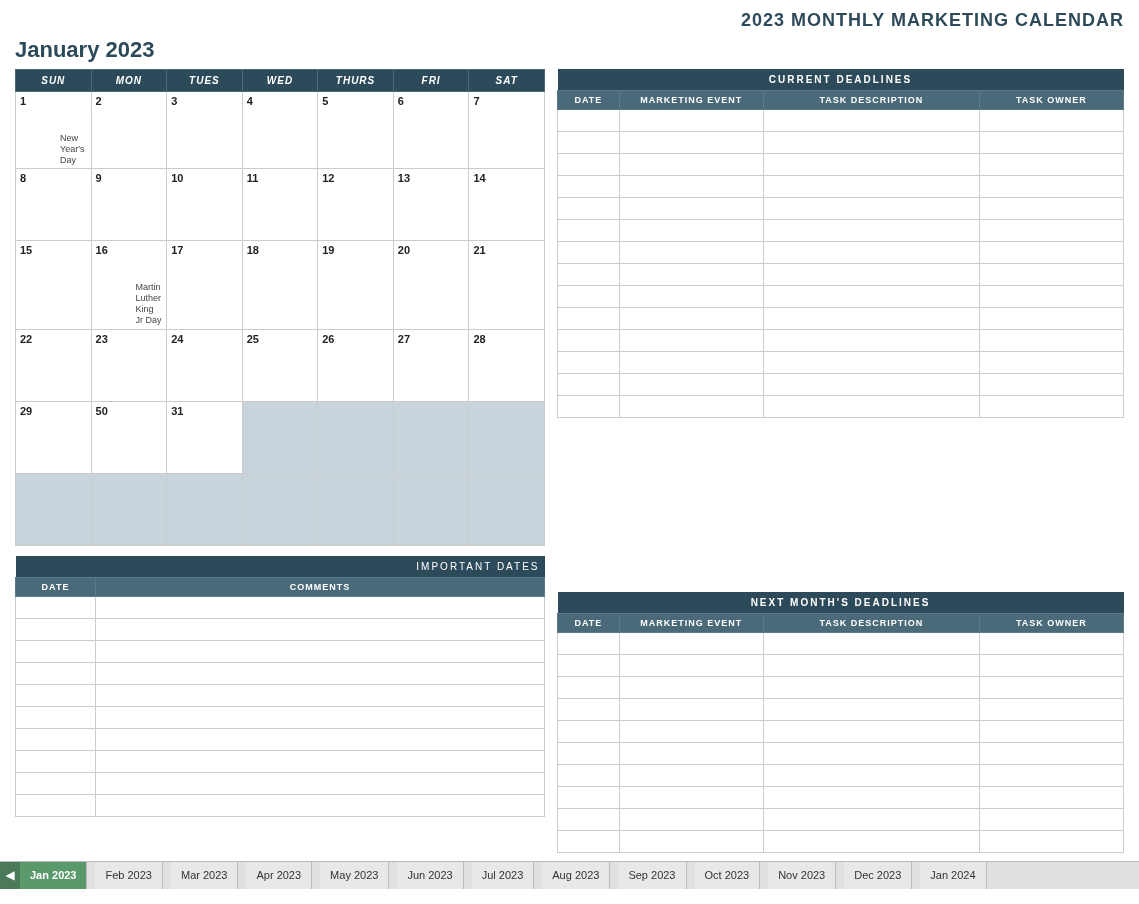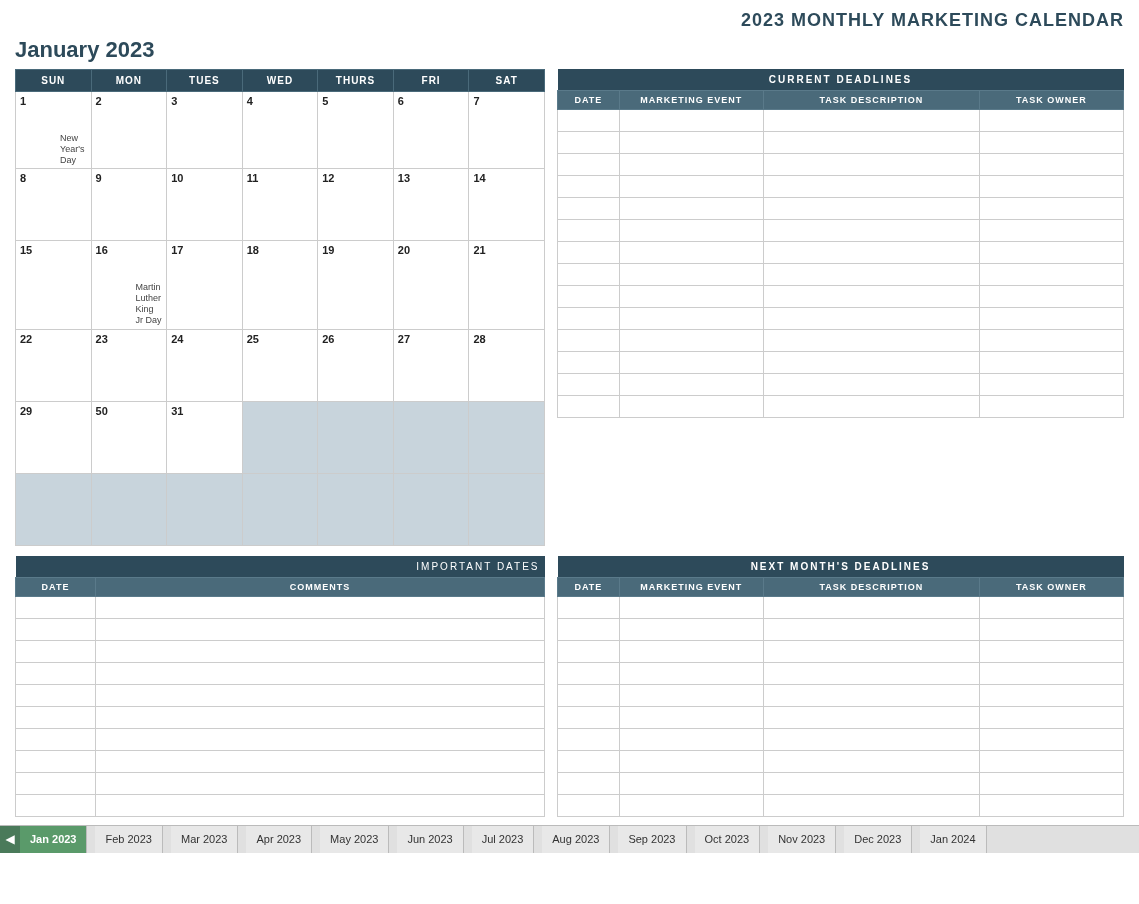--- a/index.html
+++ b/index.html
@@ -51,20 +51,21 @@
 
     .calendar-table th {
       background: #2d4a5a;
       color: #fff;
       text-align: center;
       padding: 5px 2px;
       font-size: 10px;
       font-weight: bold;
       letter-spacing: 1px;
       border: 1px solid #4a6a7a;
+      font-style: italic;
     }
 
     .calendar-table td {
       border: 1px solid #ccc;
       vertical-align: top;
       width: 75px;
       height: 72px;
       padding: 3px 4px;
       background: #fff;
       font-size: 10px;
@@ -137,20 +138,21 @@
       gap: 12px;
       margin-top: 10px;
     }
 
     .important-dates-section {
       flex: 0 0 530px;
     }
 
     .next-month-section {
       flex: 1;
+      margin-top: 36px;
     }
 
     .bottom-table {
       width: 100%;
       border-collapse: collapse;
     }
 
     .bottom-table .section-header {
       background: #2d4a5a;
       color: #fff;

